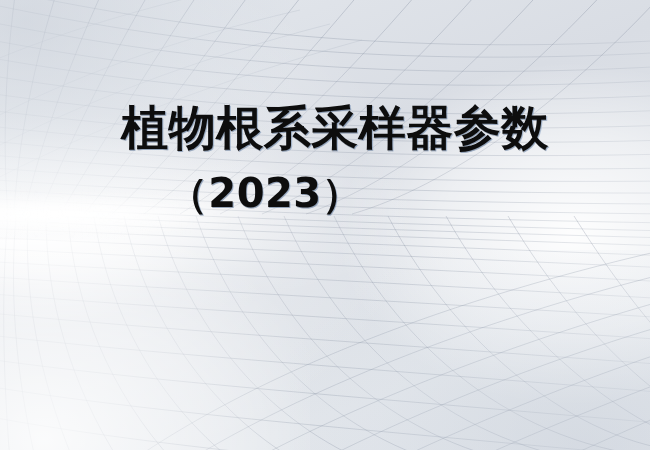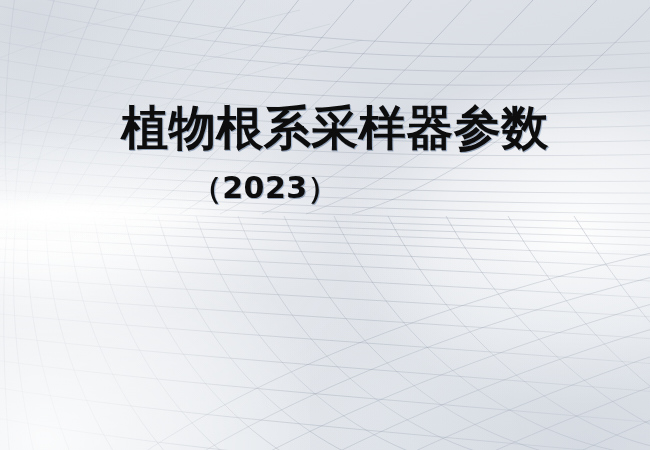--- a/index.html
+++ b/index.html
@@ -108,21 +108,21 @@
     white-space: nowrap;
     text-shadow:
        1.2px 1.2px 0 rgba(120,150,190,0.45),
        0.6px 0.6px 0 rgba(60,60,70,0.35);
   }
   .title-line-1 {
     font-size: 47px;
     padding-left: 20px;
   }
   .title-line-2 {
-    font-size: 30px;
+    font-size: 40px;
     margin-top: 22px;
     padding-right: 120px;
   }
 </style>
 </head>
 <body>
 
 <div id="slide">
 
   <div class="mesh">

